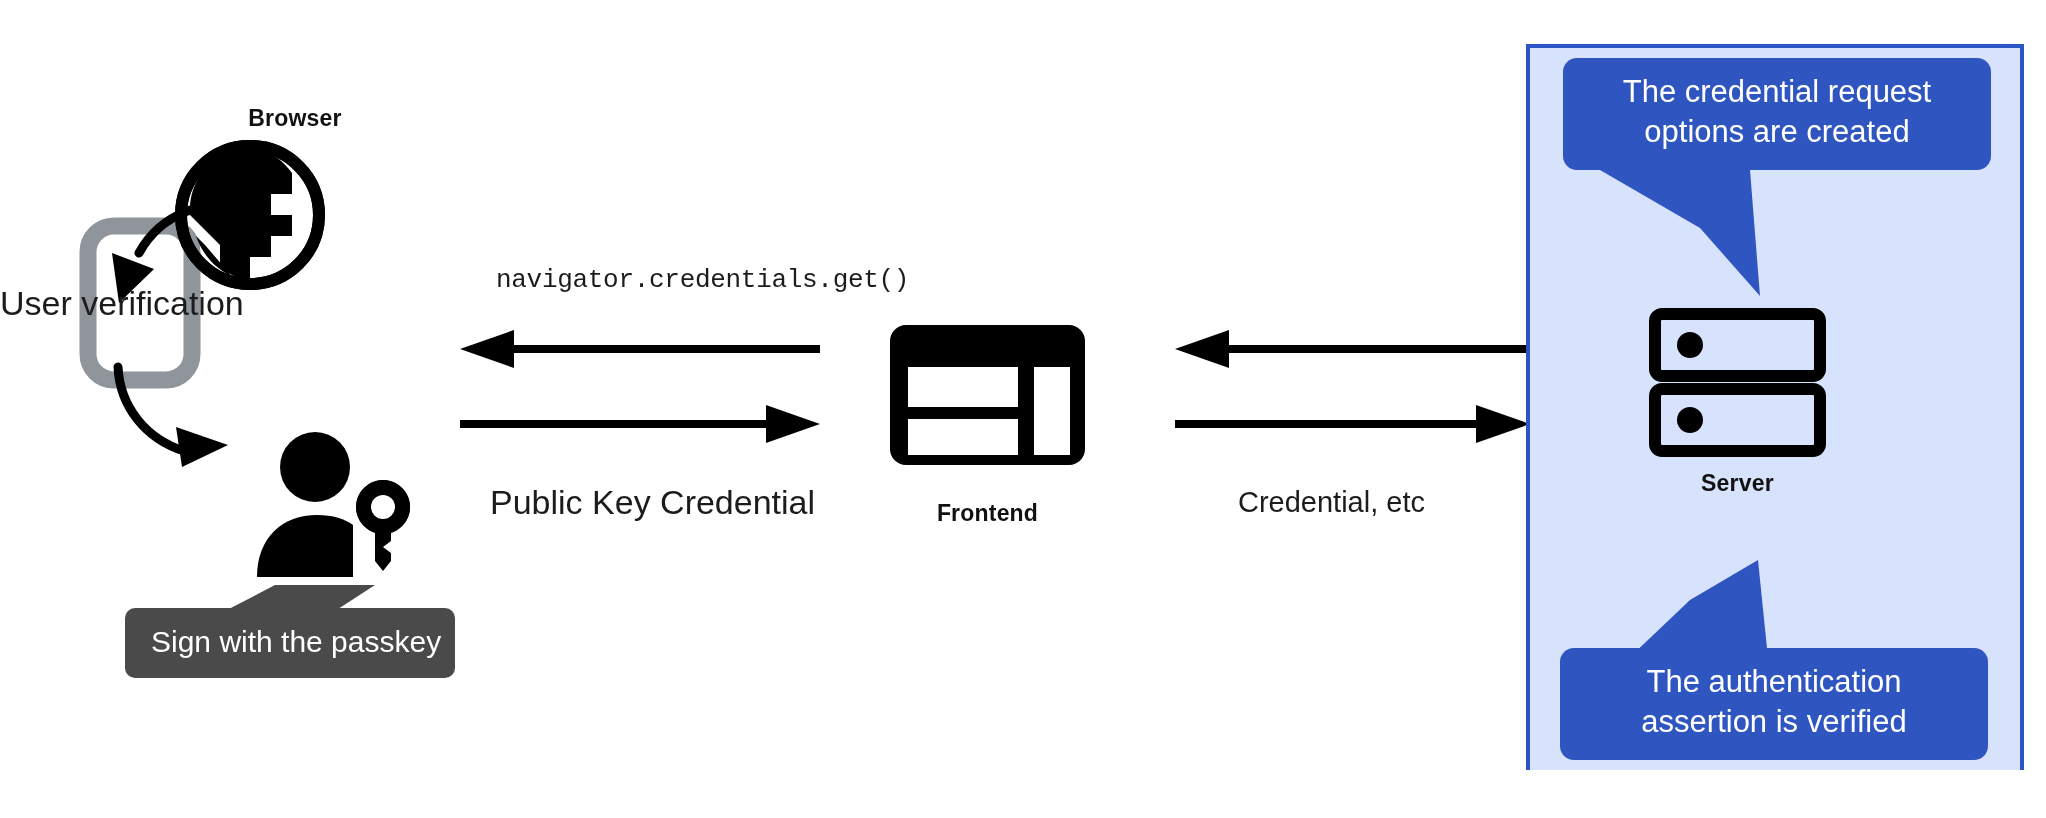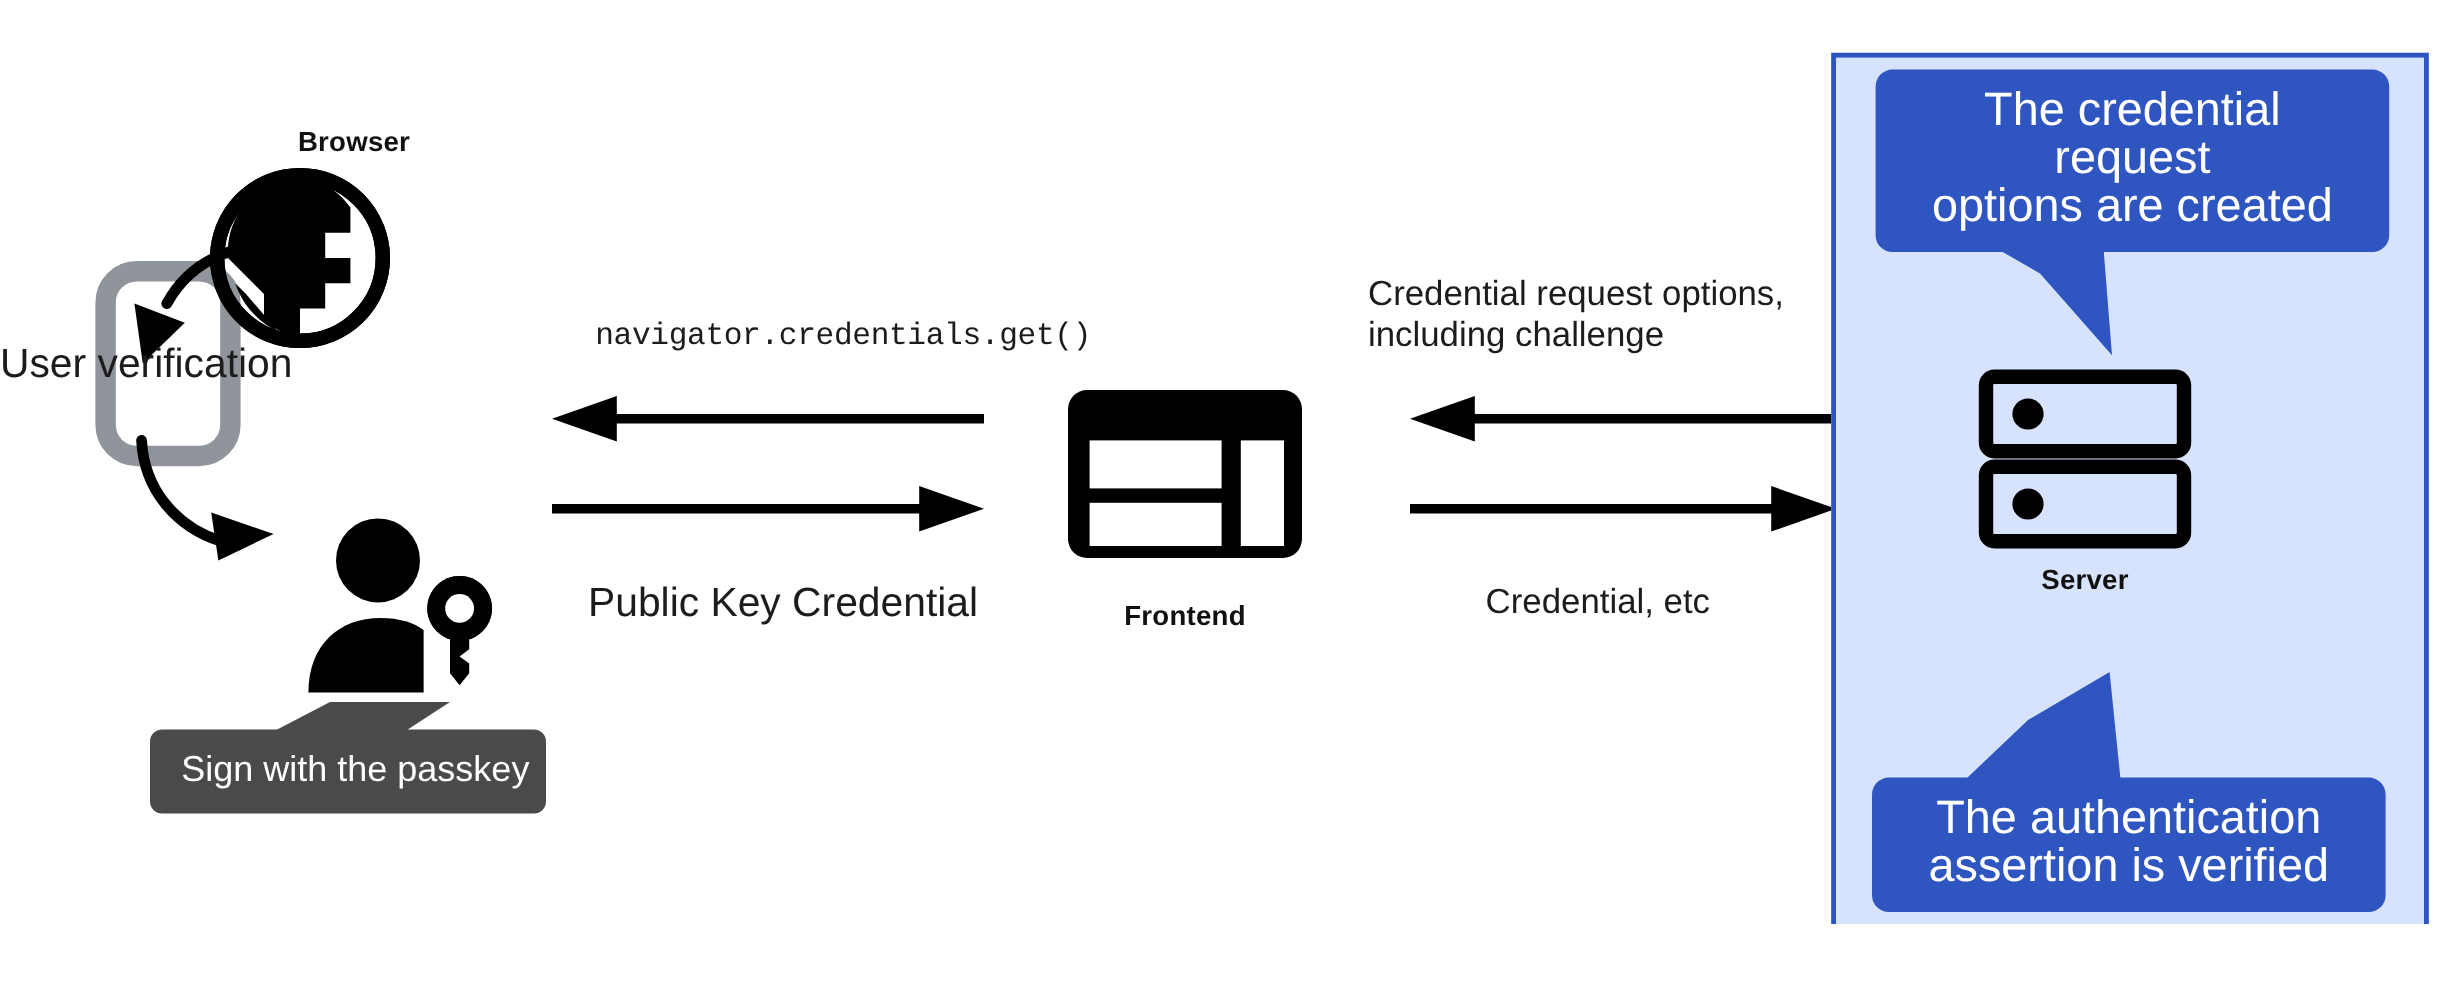--- a/index.html
+++ b/index.html
@@ -63,21 +63,21 @@
   
   .server-panel {
     border: 4px solid #2b55c4;
     background: #d7e3fc;
     box-sizing: border-box;
   }
   .callout-blue {
     background: #2f55c0;
     color: #ffffff;
     border-radius: 14px;
-    font-size: 39px;
+    font-size: 31px;
     line-height: 40px;
     padding: 14px 26px 18px 26px;
     text-align: center;
     box-sizing: border-box;
     white-space: pre-line;
   }
 </style>
 </head>
 <body>
 
@@ -165,22 +165,20 @@
     <svg width="195" height="140" viewBox="0 0 195 140" class="arrow-svg">
       <rect x="0" y="0" width="195" height="140" rx="16" ry="16" fill="#000"></rect>
       <rect x="18" y="42" width="110" height="40" fill="#ffffff"></rect>
       <rect x="18" y="94" width="110" height="36" fill="#ffffff"></rect>
       <rect x="144" y="42" width="36" height="88" fill="#ffffff"></rect>
     </svg>
   </div>
 
   <div class="abs label-bold" style="left:890px; top:500px; width:195px;">Frontend</div>
 
-  <div class="abs label" style="left:1140px; top:228px; font-size:29px;">Credential request options,
-including challenge</div>
 
   <div class="abs" style="left:1175px; top:330px; width:355px; height:38px;">
     <svg width="355" height="38" viewBox="0 0 355 38" class="arrow-svg">
       <line x1="48" y1="19" x2="355" y2="19" stroke="#000" stroke-width="8"></line>
       <path d="M0 19 L54 0 L54 38 Z" fill="#000"></path>
     </svg>
   </div>
 
   <div class="abs" style="left:1175px; top:405px; width:355px; height:38px;">
     <svg width="355" height="38" viewBox="0 0 355 38" class="arrow-svg">

